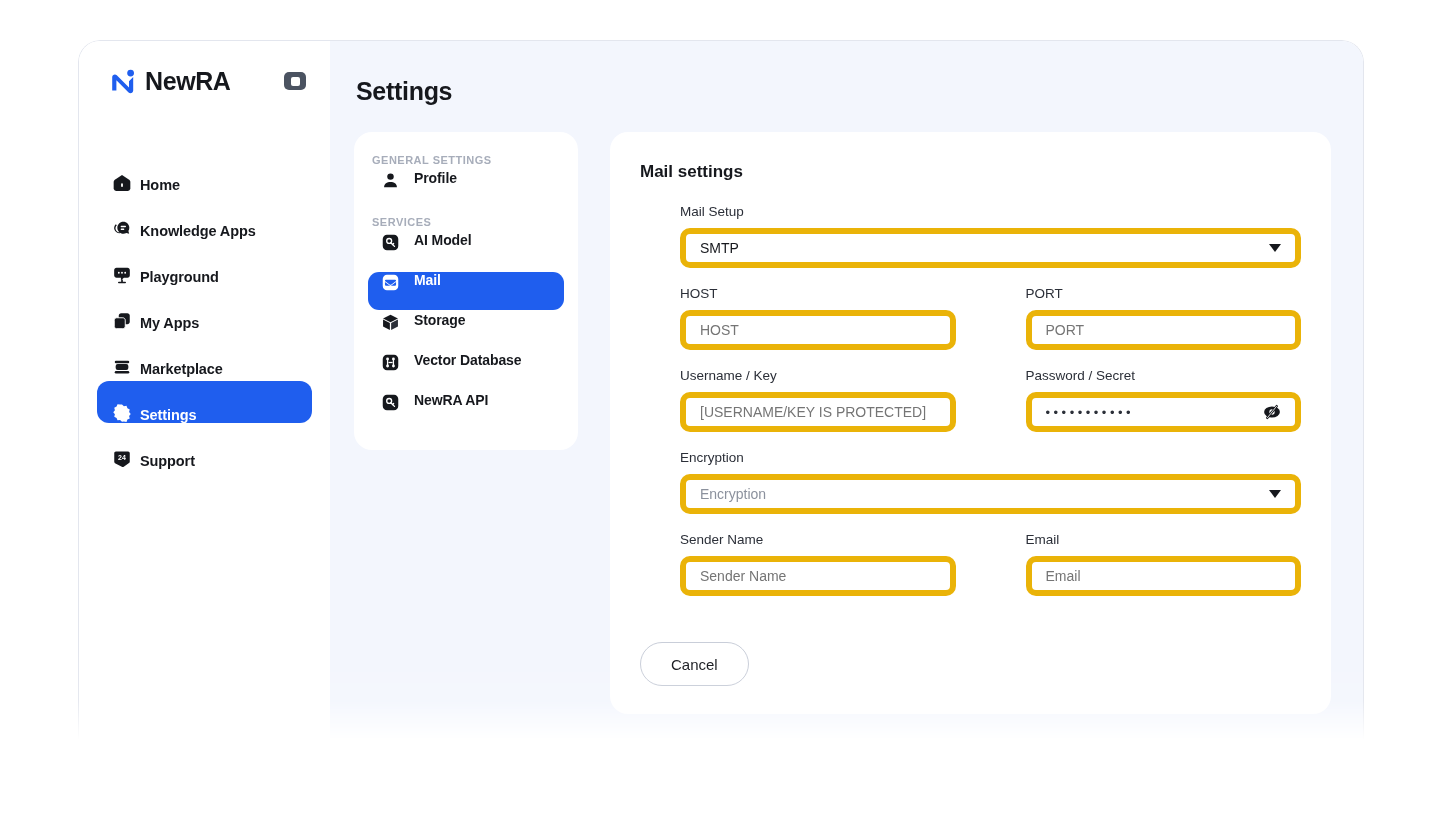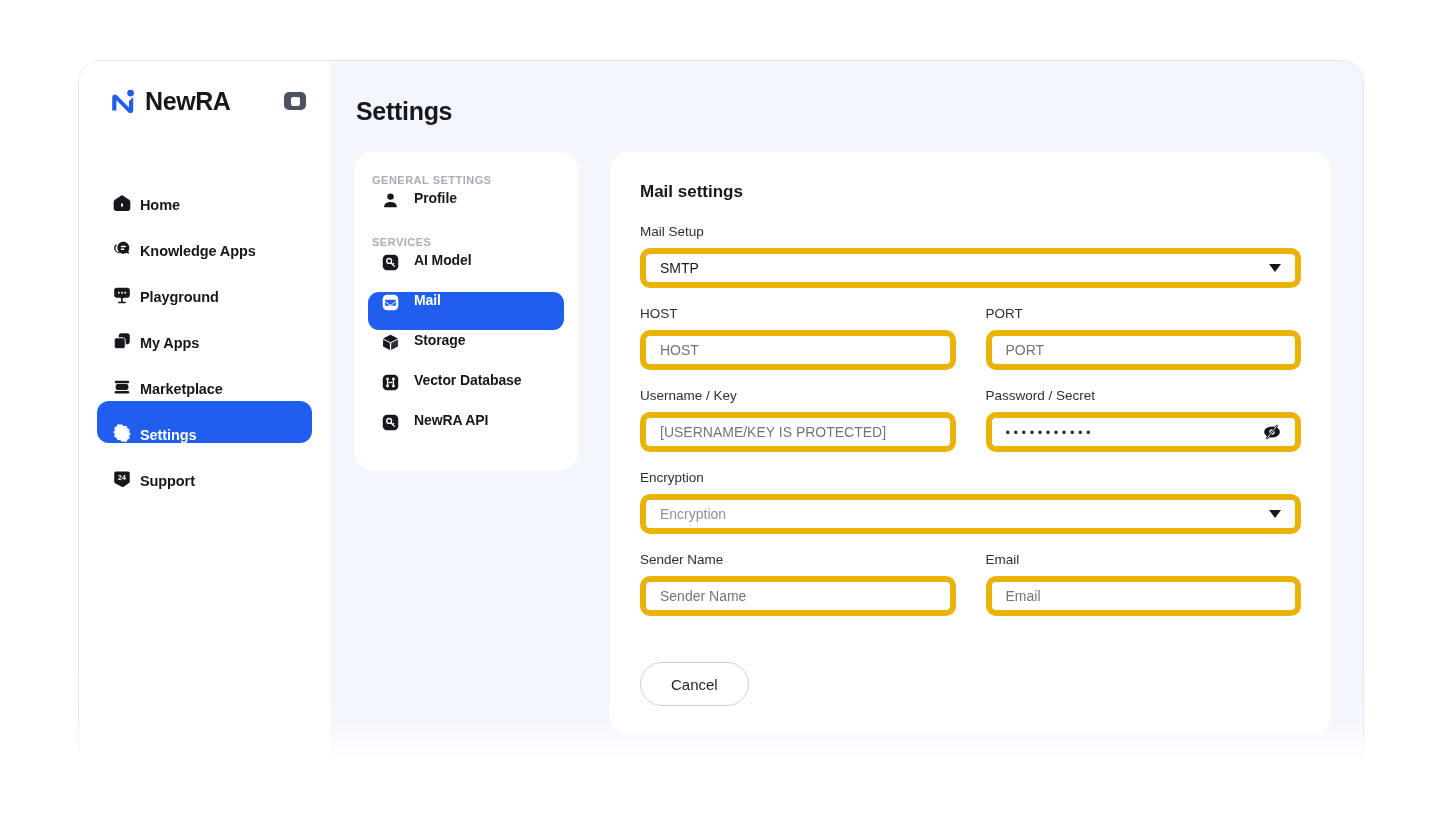--- a/index.html
+++ b/index.html
@@ -10,21 +10,21 @@
     background: #ffffff;
     font-family: "Liberation Sans", sans-serif;
     overflow: hidden;
     position: relative;
   }
 
   
   .app-window {
     position: absolute;
     left: 78px;
-    top: 60px;
+    top: 40px;
     width: 1286px;
     height: 700px;
     background: #ffffff;
     border: 1px solid #e3e6ee;
     border-bottom: none;
     border-radius: 22px 22px 0 0;
     display: flex;
     overflow: hidden;
     -webkit-mask-image: linear-gradient(to bottom, #000 0px, #000 600px, rgba(0,0,0,0.92) 660px, rgba(0,0,0,0.0) 700px);
     mask-image: linear-gradient(to bottom, #000 0px, #000 600px, rgba(0,0,0,0.92) 660px, rgba(0,0,0,0.0) 700px);
@@ -155,21 +155,21 @@
     min-height: 580px;
   }
 
   .form-title {
     font-size: 17px;
     font-weight: bold;
     color: #16181d;
     margin-bottom: 22px;
   }
 
-  .field { margin-bottom: 18px; }
+  .field { margin-bottom: 18px; margin-left: 40px; }
   .field-label {
     display: block;
     font-size: 13.5px;
     color: #2b2f38;
     margin-bottom: 9px;
   }
 
   .control {
     width: 100%;
     height: 40px;

